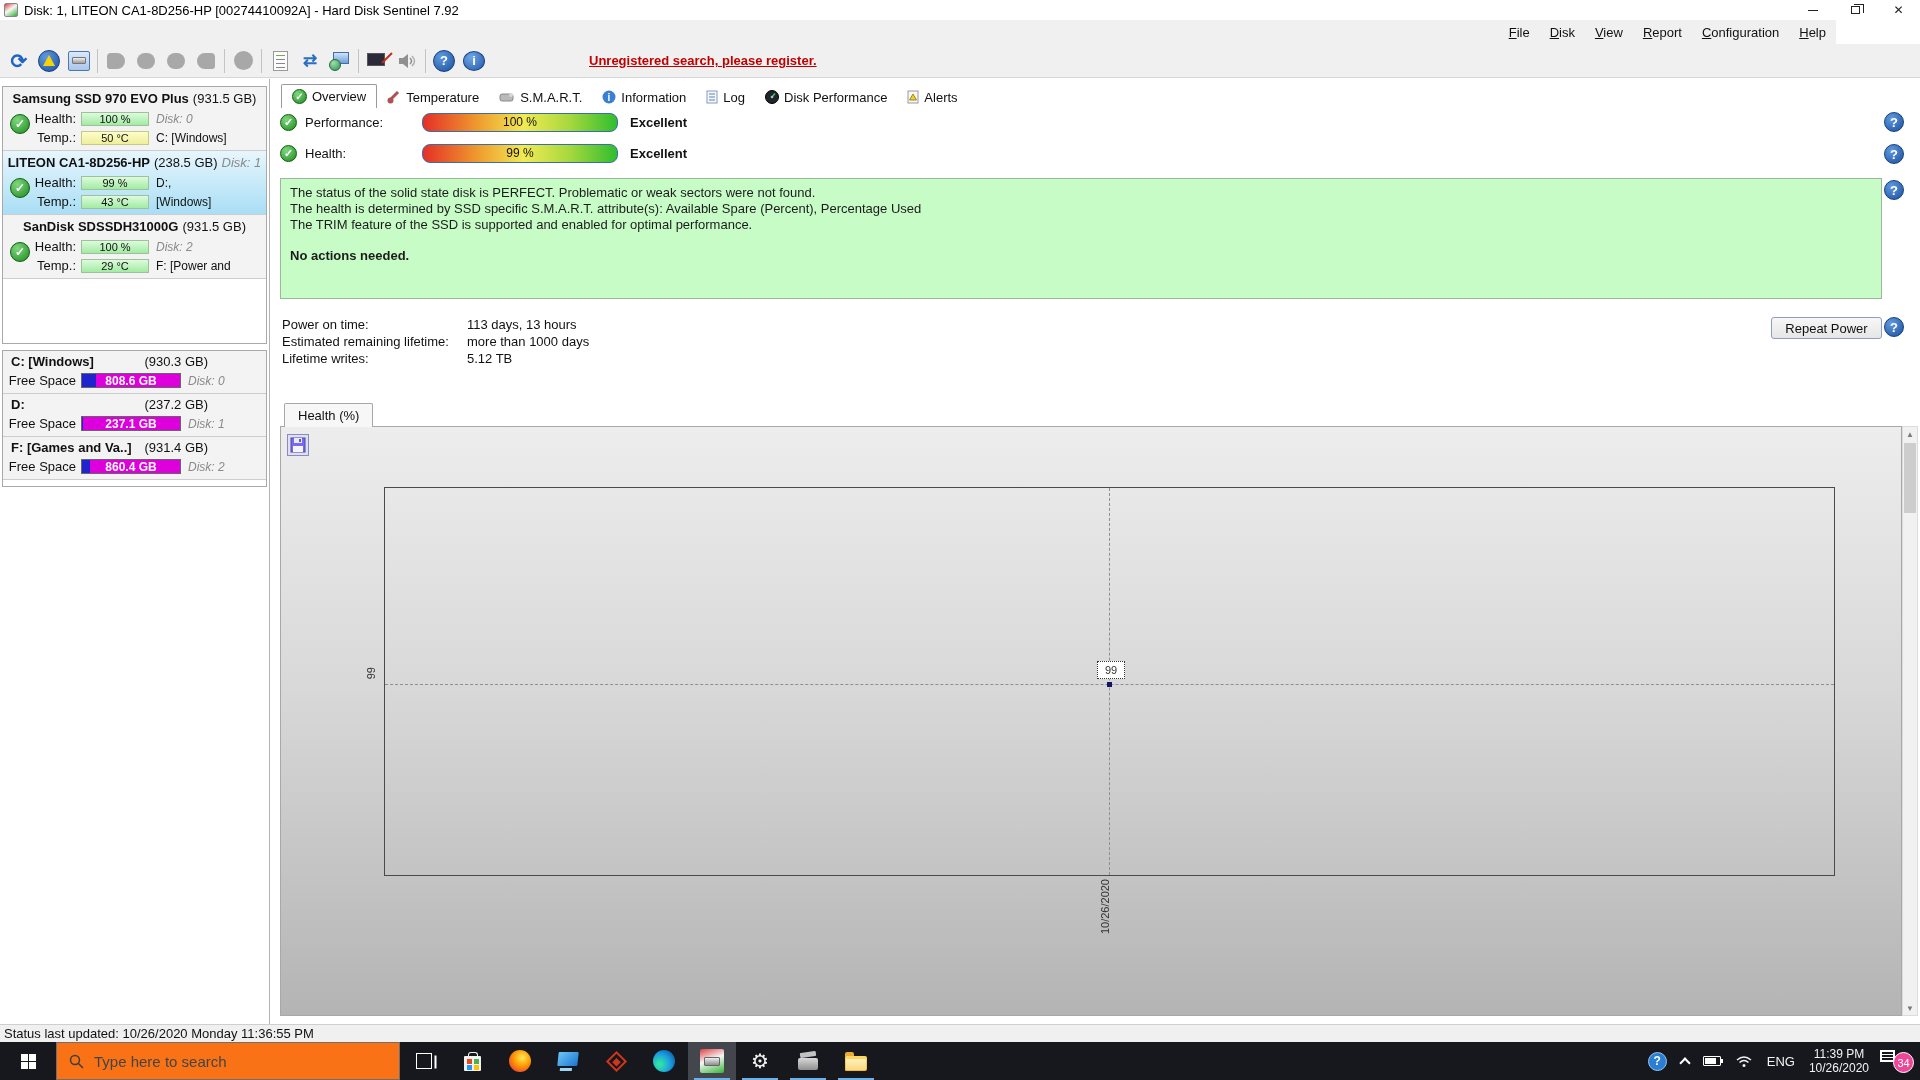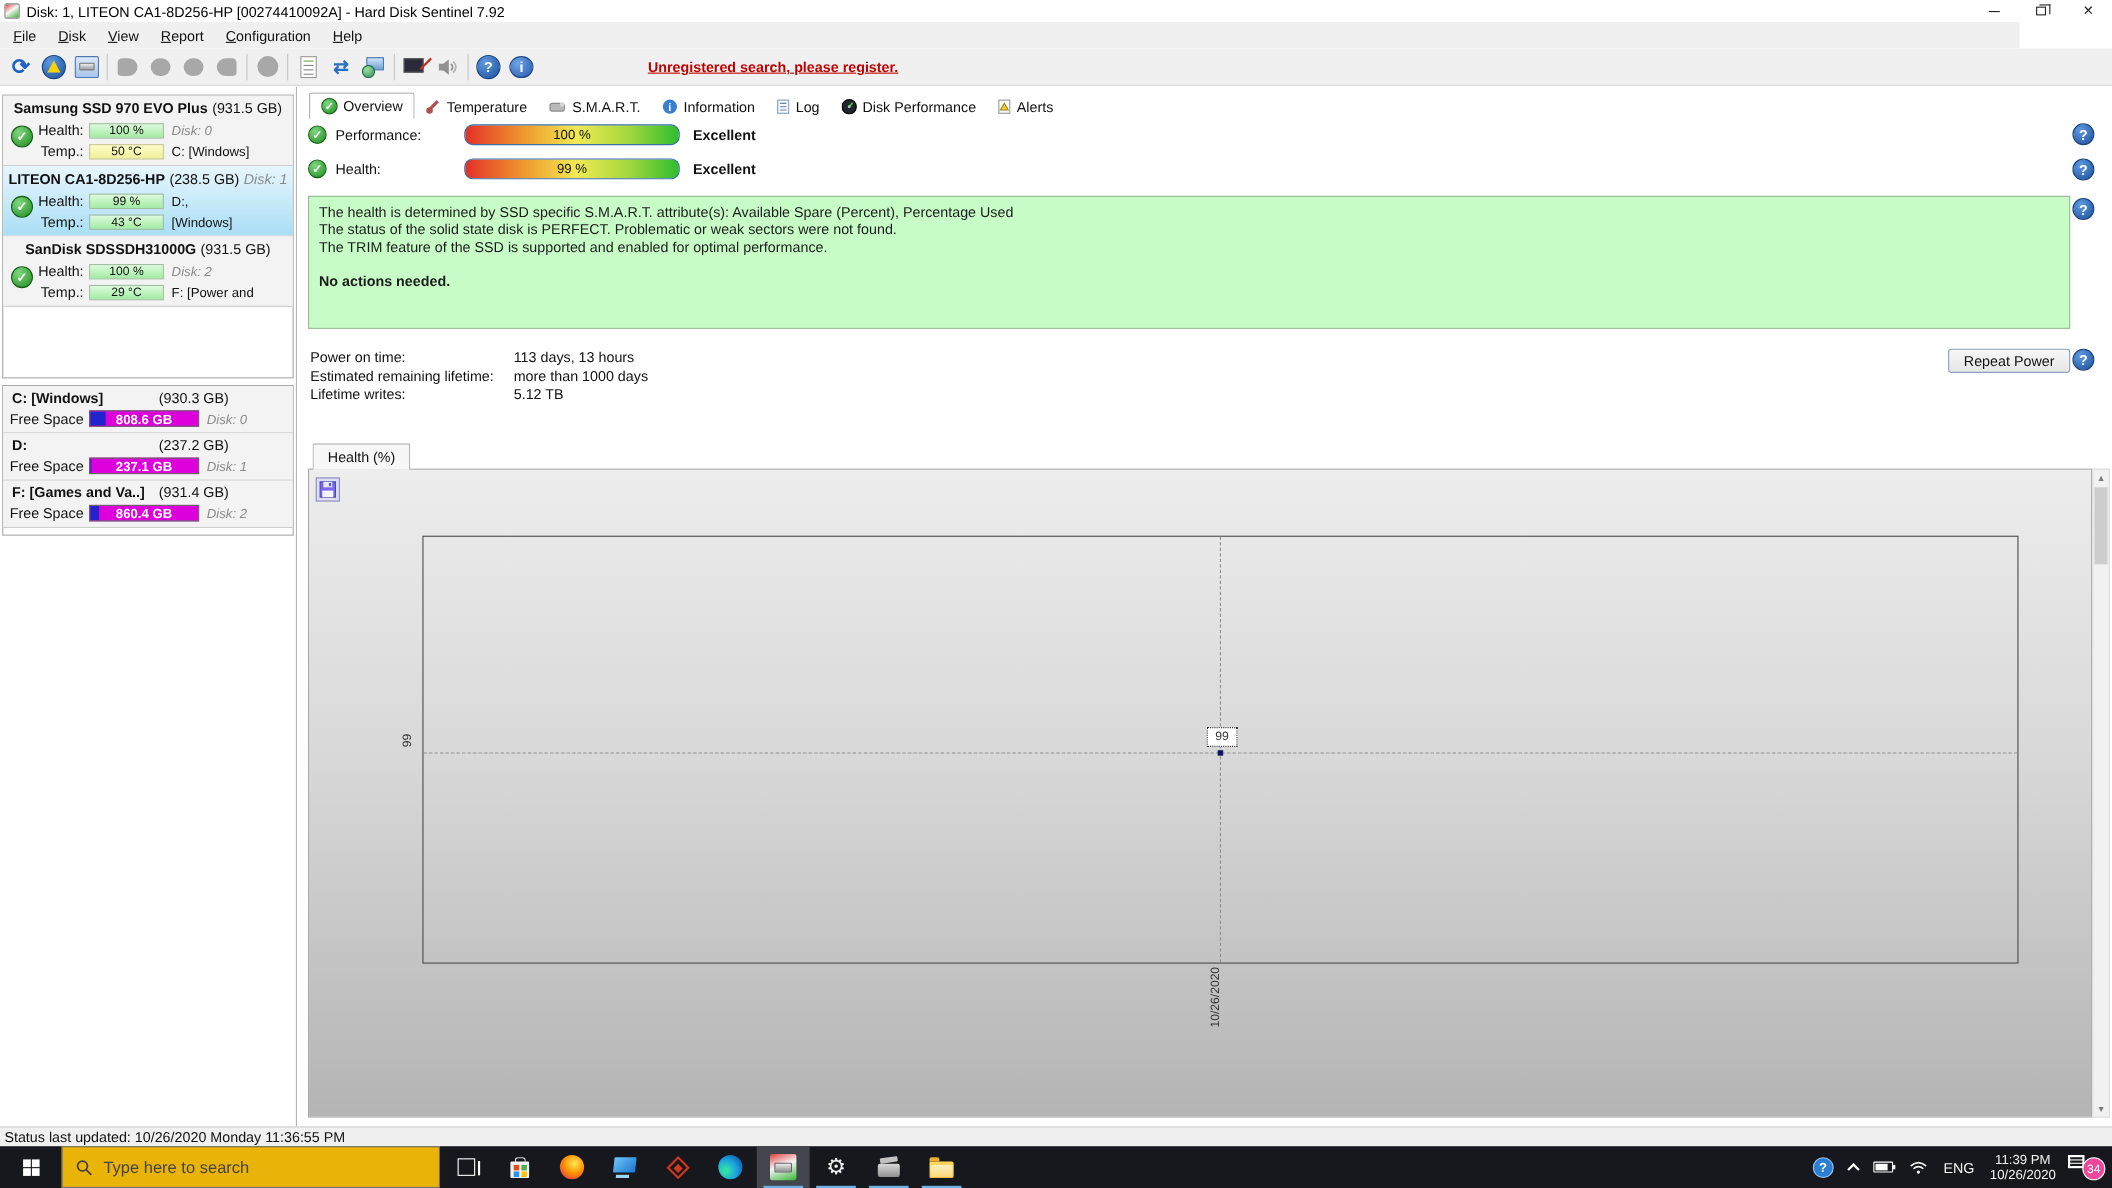--- a/index.html
+++ b/index.html
@@ -13,21 +13,21 @@
     background:linear-gradient(145deg,#e04040 0%,#f8f8f8 45%,#30b030 100%);border:1px solid #888;}
   .title-text{font-size:13px;color:#000;white-space:nowrap;}
   .win-controls{margin-left:auto;display:flex;height:20px;}
   .win-btn{width:43px;height:20px;display:flex;align-items:center;justify-content:center;color:#222;}
   .glyph-min{width:10px;height:1px;background:#222;}
   .glyph-max{width:9px;height:8px;border:1px solid #222;position:relative;background:#fff;}
   .glyph-max::before{content:'';position:absolute;left:2px;top:-3px;width:9px;height:8px;border:1px solid #222;border-bottom:none;border-left:none;}
   .glyph-close{font-size:12px;line-height:12px;}
 
   
-  .menubar{position:absolute;left:0;top:20px;width:1836px;height:24px;background:#f0f0f0;display:flex;align-items:center;padding-left:2px;}
+  .menubar{position:absolute;left:0;top:20px;width:1836px;height:24px;background:#f0f0f0;display:flex;align-items:center;padding-left:2px;justify-content:flex-end;}
   .menu-item{display:inline-block;padding:3px 10px;font-size:13px;color:#111;}
   .menu-item::first-letter{text-decoration:underline;}
 
   
   .toolbar{position:absolute;left:0;top:44px;width:1920px;height:34px;background:#f0f0f0;border-bottom:1px solid #d6d6d6;display:flex;align-items:center;padding-left:4px;}
   .tb-btn{width:30px;height:28px;display:flex;align-items:center;justify-content:center;position:relative;}
   .tb-sep{width:1px;height:24px;background:#c4c4c4;margin:0 3px;}
   .ico-refresh{font-size:20px;font-weight:bold;color:#1e64c8;line-height:20px;}
   .blue-circle{width:22px;height:22px;border-radius:50%;background:radial-gradient(circle at 35% 30%,#5f9ae0,#1c4f9c);display:flex;align-items:center;justify-content:center;border:1px solid #16407e;}
   .warn-tri{width:0;height:0;border-left:6px solid transparent;border-right:6px solid transparent;border-bottom:11px solid #f7d308;}
@@ -143,21 +143,21 @@
 
   
   .statusbar{position:absolute;left:0;top:1024px;width:1920px;height:18px;background:#f0f0f0;border-top:1px solid #cfcfcf;
     display:flex;align-items:center;padding-left:4px;font-size:13px;}
 
   
   .taskbar{position:absolute;left:0;top:1042px;width:1920px;height:38px;background:#16181d;display:flex;align-items:stretch;color:#fff;}
   .tk-start{width:56px;display:flex;align-items:center;justify-content:center;}
   .win-logo{display:grid;grid-template-columns:7px 7px;grid-template-rows:7px 7px;gap:1px;}
   .win-logo span{background:#fff;}
-  .tk-search{width:344px;background:#eab308;border:1px solid #6f6f6f;display:flex;align-items:center;gap:10px;padding-left:12px;color:#444;font-size:15px;}
+  .tk-search{width:344px;background:#f97316;border:1px solid #6f6f6f;display:flex;align-items:center;gap:10px;padding-left:12px;color:#444;font-size:15px;}
   .tk-slot{position:relative;width:48px;display:flex;align-items:center;justify-content:center;}
   .tk-slot.active{background:#43474d;}
   .tk-slot.running::after{content:'';position:absolute;left:6px;right:6px;bottom:0;height:2px;background:#6cb2e8;}
   .tv-icon{width:16px;height:16px;border:1px solid #fff;position:relative;}
   .tv-icon::after{content:'';position:absolute;right:-5px;top:2px;width:1px;height:12px;background:#fff;box-shadow:0 0 0 0.5px #fff;}
   .store-icon{width:17px;height:15px;background:#f2f2f2;border-radius:1px;position:relative;margin-top:4px;}
   .store-icon::before{content:'';position:absolute;left:4px;top:-4px;width:8px;height:4px;border:1.5px solid #f2f2f2;border-bottom:none;border-radius:3px 3px 0 0;}
   .store-icon i{position:absolute;left:3px;top:3px;width:5px;height:5px;background:#e64a19;box-shadow:7px 0 0 #4caf50,0 6px 0 #2196f3,7px 6px 0 #ffc107;}
   .ff-icon{width:22px;height:22px;border-radius:50%;background:radial-gradient(circle at 60% 35%,#ffe14d 5%,#ff9500 45%,#e8483a 80%);}
   .hpmon-icon{width:20px;height:14px;background:linear-gradient(135deg,#6fc6f5,#1976d2);border-radius:1px;position:relative;margin-bottom:5px;transform:skewX(-6deg);}
@@ -479,22 +479,22 @@
       </span>
     <span class="rating">Excellent</span>
   </div>
 
   <div class="help-circle" style="left:1884px;top:112px;">?</div>
   <div class="help-circle" style="left:1884px;top:144px;">?</div>
   <div class="help-circle" style="left:1884px;top:180px;">?</div>
   <div class="help-circle" style="left:1884px;top:317px;">?</div>
 
   <div class="green-box">
+    <div>The status of the solid state disk is PERFECT. Problematic or weak sectors were not found.</div>
     <div>The health is determined by SSD specific S.M.A.R.T. attribute(s):  Available Spare (Percent), Percentage Used</div>
-    <div>The status of the solid state disk is PERFECT. Problematic or weak sectors were not found.</div>
     <div>The TRIM feature of the SSD is supported and enabled for optimal performance.</div>
     <div class="bold-line">No actions needed.</div>
   </div>
 
   <div class="stats">
     <div class="stat-row">
       <span class="stat-label">Power on time:</span>
       <span class="stat-value">113 days, 13 hours</span>
     </div>
     <div class="stat-row">

